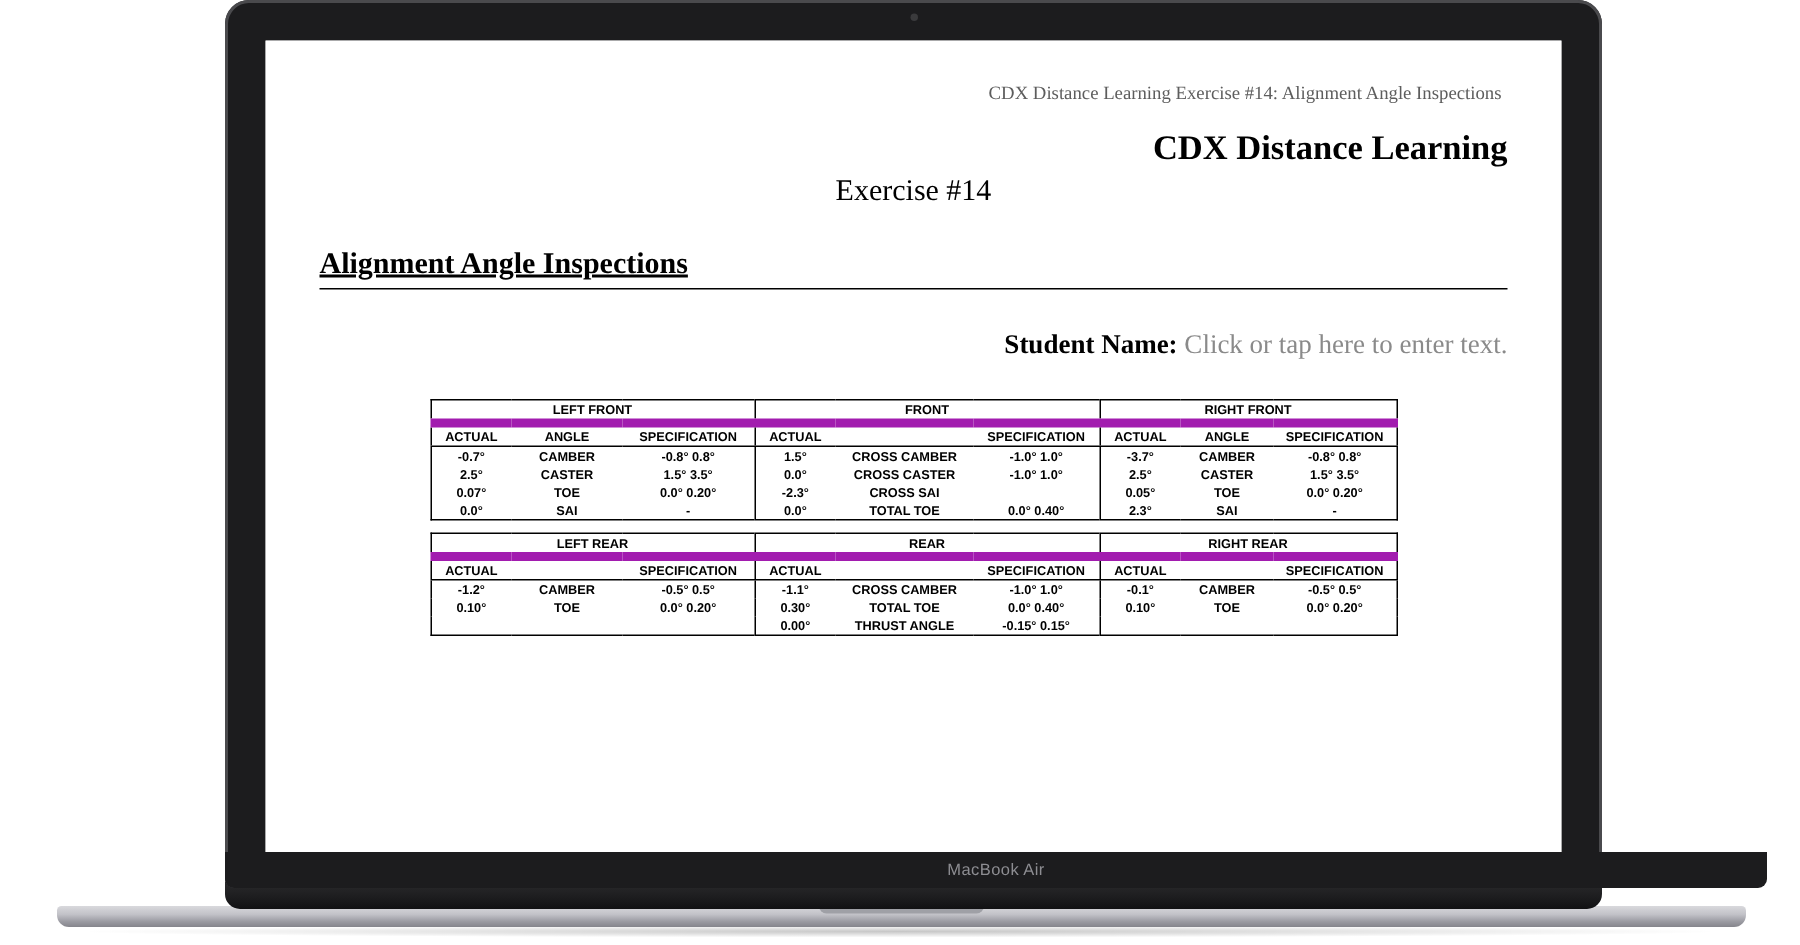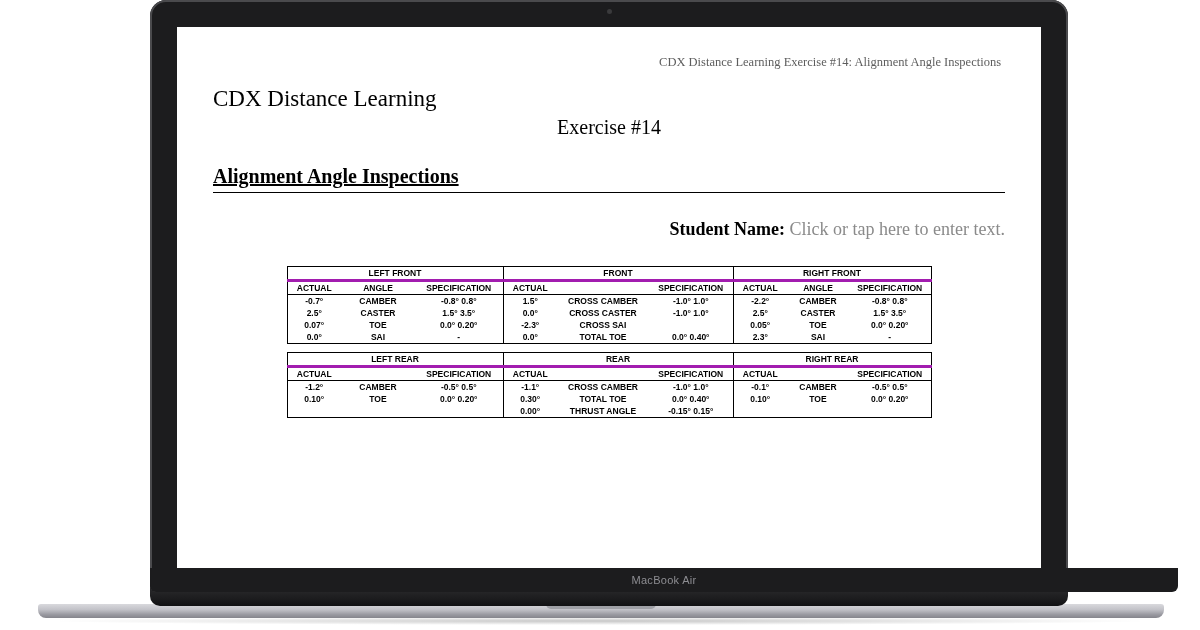--- a/index.html
+++ b/index.html
@@ -134,23 +134,23 @@
   .running-head {
     text-align: right;
     font-size: 12.5px;
     color: #5d5d5d;
     margin-top: 18px;
     margin-right: 4px;
     font-family: "Liberation Serif", serif;
   }
 
   .doc-title {
-    text-align: left;
+    text-align: right;
     font-size: 23px;
-    font-weight: normal;
+    font-weight: bold;
     margin-top: 16px;
     color: #000;
   }
 
   .doc-subtitle {
     text-align: center;
     font-size: 20px;
     font-weight: normal;
     margin-top: 4px;
     color: #000;
@@ -206,21 +206,21 @@
   table.align-table + table.align-table { margin-top: 8px; }
 
   table.align-table td,
   table.align-table th {
     padding: 1px 2px;
     text-align: center;
     font-weight: bold;
     white-space: nowrap;
   }
 
-  .grp { border-bottom: 3px solid #a21caf; }
+  .grp { border-bottom: 6px solid #a21caf; }
   .vsep-l { border-left: 1px solid #000; }
   .hdr-row td { border-bottom: 1px solid #000; }
 
   
   .c-act  { width: 54px; }
   .c-ang  { width: 74px; }
   .c-spec { width: 88px; }
   .c-act2 { width: 54px; }
   .c-ang2 { width: 92px; }
   .c-spec2{ width: 84px; }
@@ -295,21 +295,21 @@
                     <td>SPECIFICATION</td>
                   </tr>
 
                   <tr>
                     <td>-0.7°</td>
                     <td>CAMBER</td>
                     <td>-0.8°  0.8°</td>
                     <td class="vsep-l">1.5°</td>
                     <td>CROSS CAMBER</td>
                     <td>-1.0°  1.0°</td>
-                    <td class="vsep-l">-2.2°</td>
+                    <td class="vsep-l">-3.7°</td>
                     <td>CAMBER</td>
                     <td>-0.8°  0.8°</td>
                   </tr>
                   <tr>
                     <td>2.5°</td>
                     <td>CASTER</td>
                     <td>1.5°  3.5°</td>
                     <td class="vsep-l">0.0°</td>
                     <td>CROSS CASTER</td>
                     <td>-1.0°  1.0°</td>

